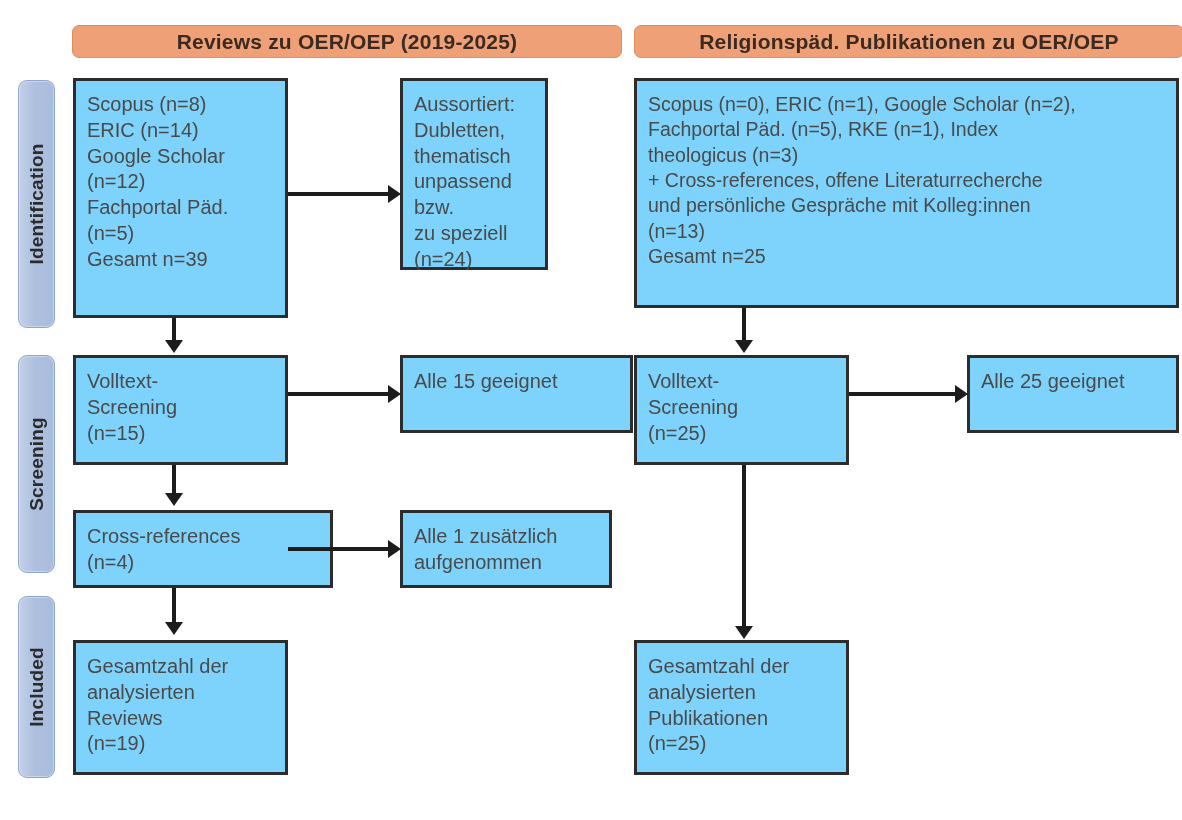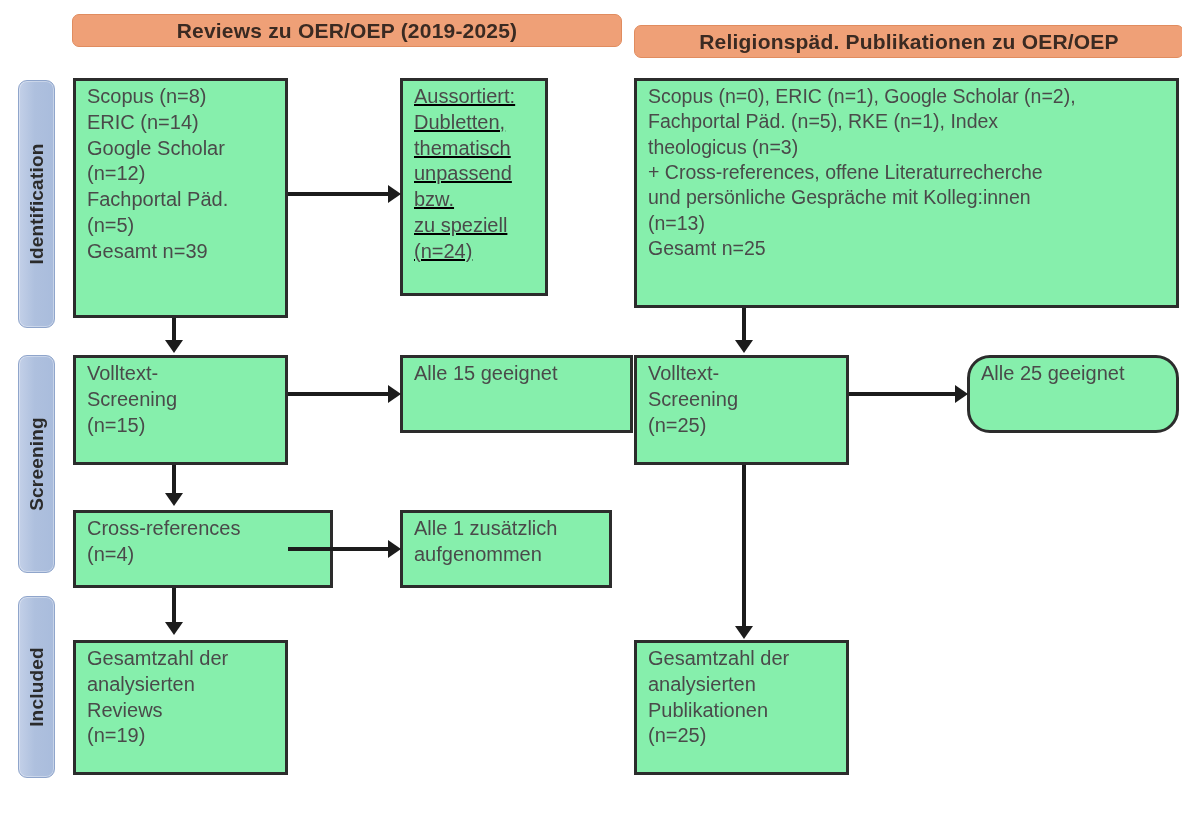--- a/index.html
+++ b/index.html
@@ -50,24 +50,24 @@
     justify-content: center;
     color: #3a2a22;
     font-size: 21px;
     font-weight: bold;
     letter-spacing: 0.2px;
   }
 
   
   .flow-box {
     position: absolute;
-    background: #86efac;
+    background: #7dd3fc;
     border: 3px solid #2c2c2c;
     box-sizing: border-box;
-    padding: 3px 9px 5px 11px;
+    padding: 11px 9px 5px 11px;
   }
   .flow-box .box-text {
     display: block;
     font-size: 20px;
     line-height: 1.29;
     color: #4a4a4a;
     white-space: pre-line;
   }
   .flow-box.dense .box-text {
     font-size: 19.5px;
@@ -108,39 +108,39 @@
   </div>
 
   <div class="phase-bar" style="left:18px; top:355px; width:35px; height:216px;">
     <span class="phase-label">Screening</span>
   </div>
 
   <div class="phase-bar" style="left:18px; top:596px; width:35px; height:180px;">
     <span class="phase-label">Included</span>
   </div>
 
-  <div class="col-header" style="left:72px; top:14px; width:548px; height:31px;text-align:right;">
+  <div class="col-header" style="left:72px; top:25px; width:548px; height:31px;text-align:right;">
     <span>Reviews zu OER/OEP (2019-2025)</span>
   </div>
 
   <div class="col-header" style="left:634px; top:25px; width:548px; height:31px;">
     <span>Religionspäd. Publikationen zu OER/OEP</span>
   </div>
 
   <div class="flow-box" style="left:73px; top:78px; width:215px; height:240px;">
     <span class="box-text">Scopus (n=8)
 ERIC (n=14)
 Google Scholar
 (n=12)
 Fachportal Päd.
 (n=5)
 Gesamt n=39</span>
   </div>
 
-  <div class="flow-box" style="left:400px; top:78px; width:148px; height:218px;text-decoration:underline;">
+  <div class="flow-box" style="left:400px; top:78px; width:148px; height:192px;">
     <span class="box-text">Aussortiert:
 Dubletten,
 thematisch
 unpassend bzw.
 zu speziell
 (n=24)</span>
   </div>
 
   <div class="conn conn-h" style="left:288px; top:192px; width:100px;"></div>
   <div class="arrowhead-right" style="left:388px; top:185px;"></div>
@@ -199,21 +199,21 @@
 
   <div class="conn conn-v" style="left:742px; top:308px; width:4px; height:36px;"></div>
   <div class="arrowhead-down" style="left:735px; top:340px;"></div>
 
   <div class="flow-box" style="left:634px; top:355px; width:215px; height:110px;">
     <span class="box-text">Volltext-
 Screening
 (n=25)</span>
   </div>
 
-  <div class="flow-box" style="left:967px; top:355px; width:212px; height:78px;border-radius:23px;">
+  <div class="flow-box" style="left:967px; top:355px; width:212px; height:78px;">
     <span class="box-text">Alle 25 geeignet</span>
   </div>
 
   <div class="conn conn-h" style="left:849px; top:392px; width:106px;"></div>
   <div class="arrowhead-right" style="left:955px; top:385px;"></div>
 
   <div class="conn conn-v" style="left:742px; top:465px; width:4px; height:165px;"></div>
   <div class="arrowhead-down" style="left:735px; top:626px;"></div>
 
   <div class="flow-box" style="left:634px; top:640px; width:215px; height:135px;">

